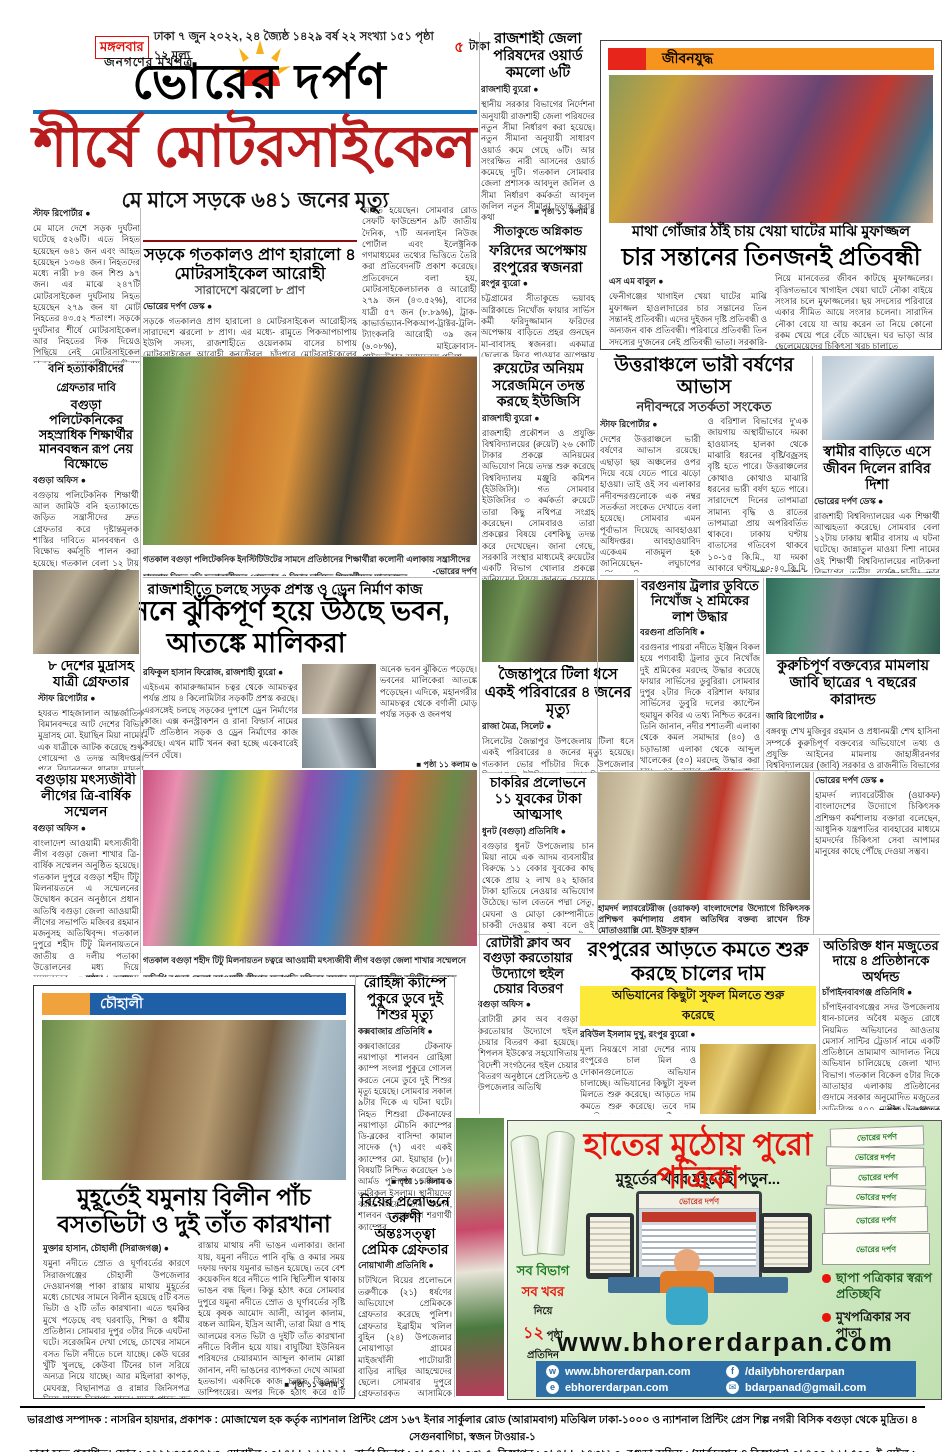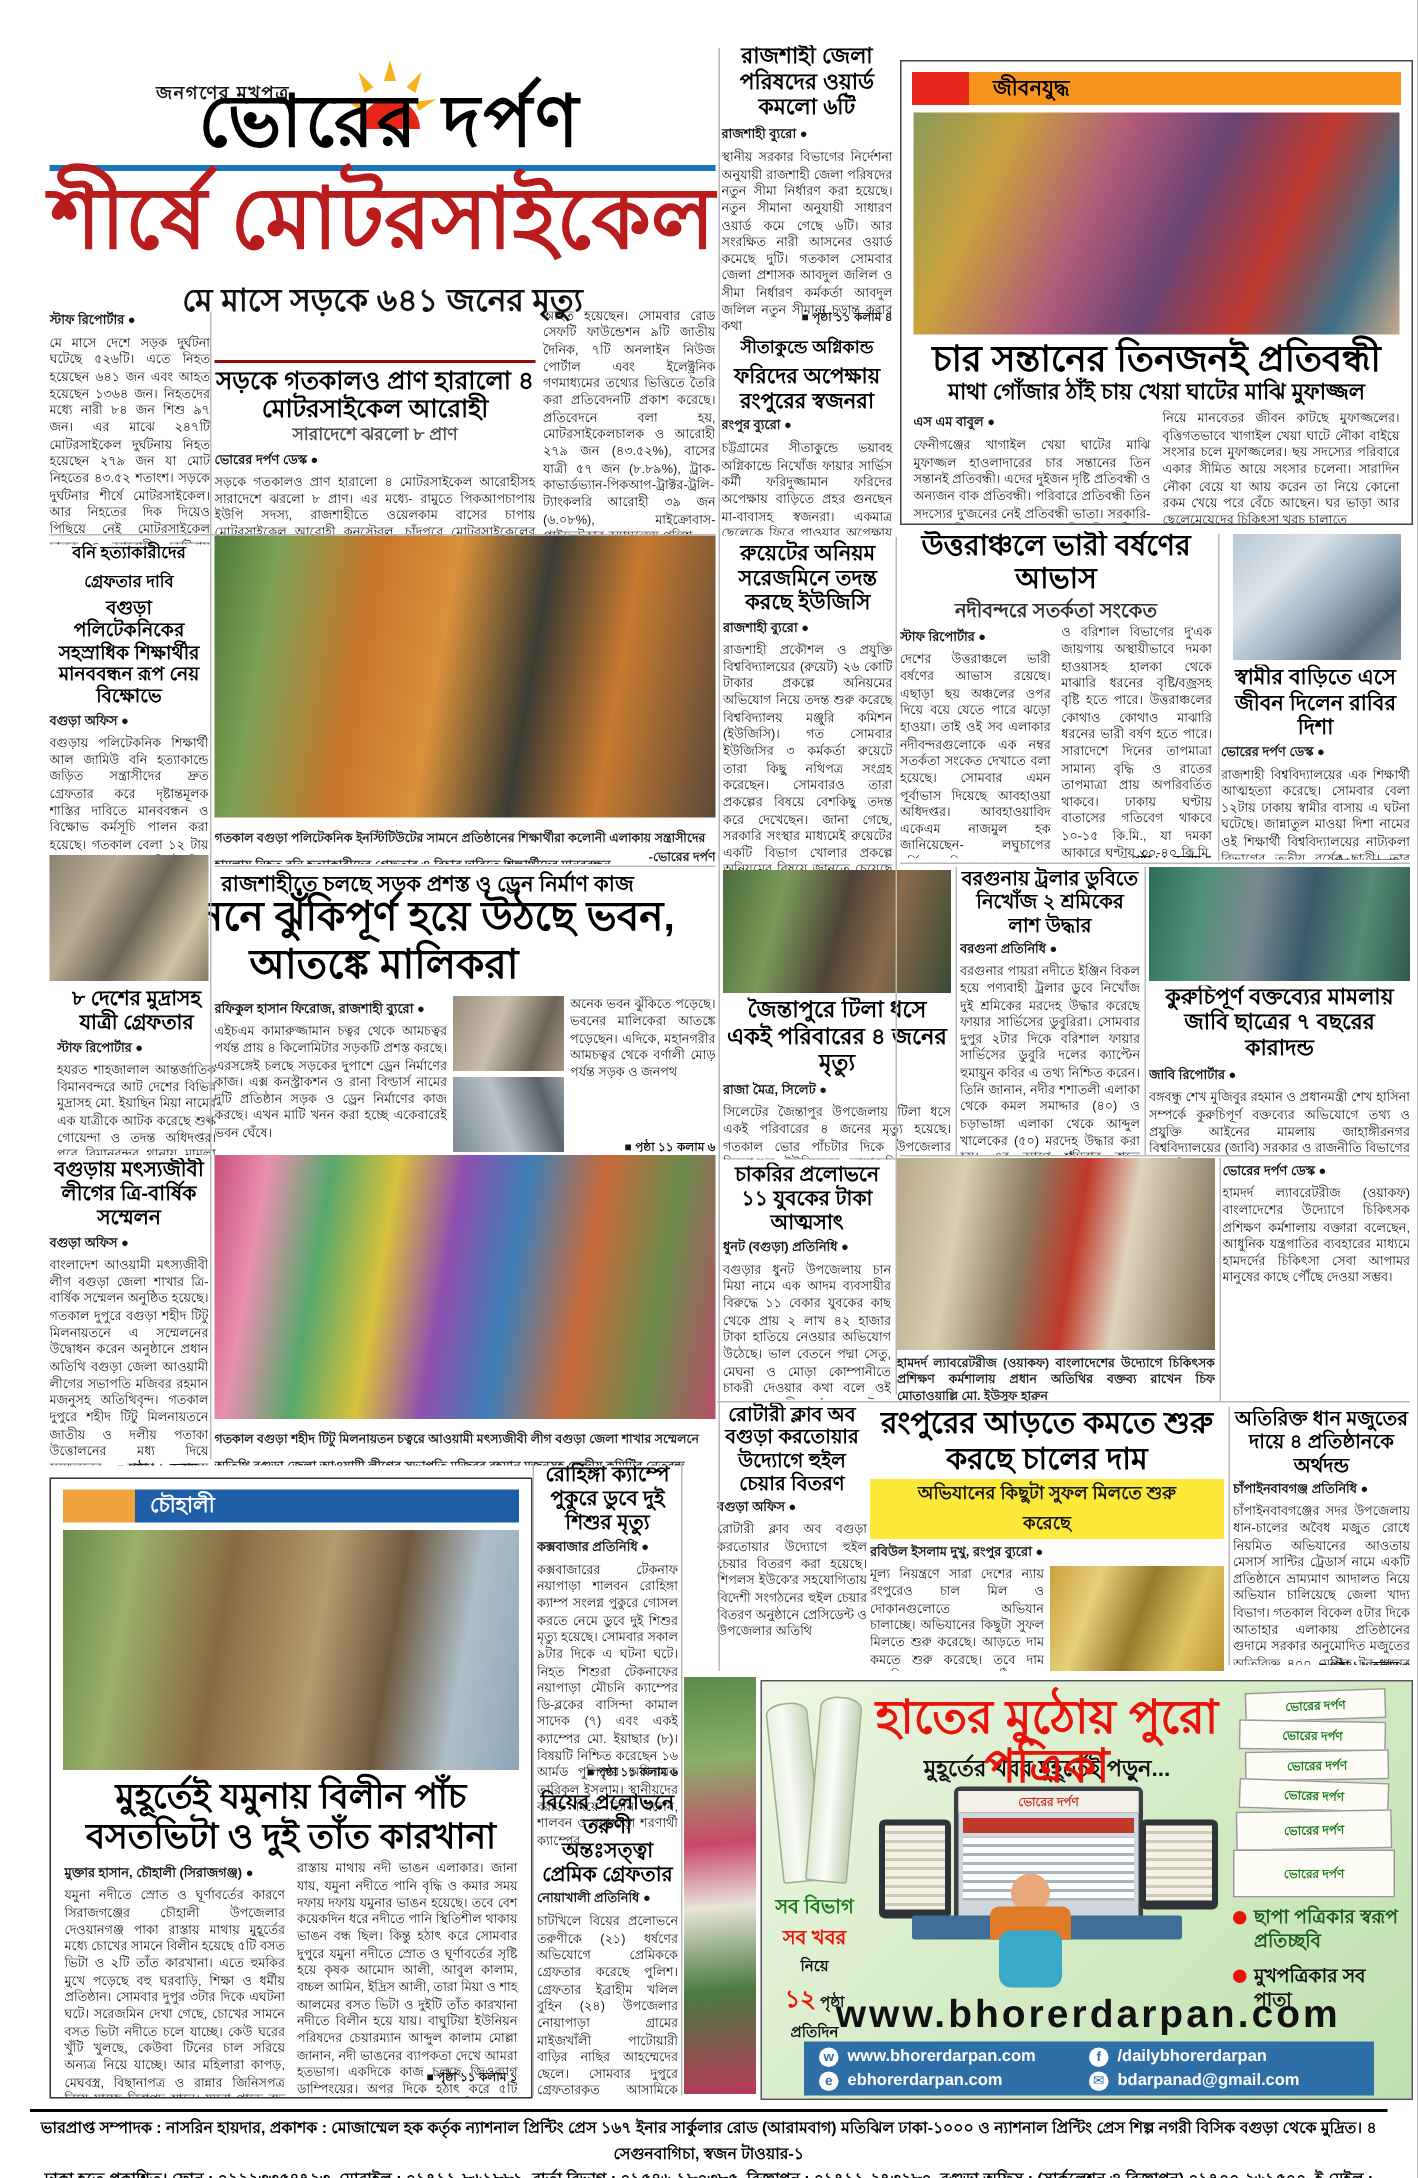--- a/index.html
+++ b/index.html
@@ -48,20 +48,26 @@
   .bullet .dot{width:9px;height:9px;border-radius:50%;background:#e8140c;margin-top:3px;flex:none;}
   .mini{position:absolute;background:#fdfdf6;border:1px solid #999;display:flex;align-items:center;
         justify-content:center;font-size:8px;font-weight:800;color:#1e7a1e;}
   .footer{font-size:10.5px;font-weight:700;text-align:center;line-height:1.6;color:#000;}
 </style>
 </head>
 <body>
 
 <div id="paper">
 
+  <div class="abs dateline" style="left:95px;top:28px;width:395px;">
+    <span class="dl-day">মঙ্গলবার</span>
+    <span>ঢাকা ৭ জুন ২০২২, ২৪ জ্যৈষ্ঠ ১৪২৯ বর্ষ ২২ সংখ্যা ১৫১ পৃষ্ঠা ১২ মূল্য</span>
+    <span class="dl-price">৫</span>
+    <span>টাকা</span>
+  </div>
 
   <div class="abs tagline" style="left:104px;top:53px;">জনগণের মুখপত্র</div>
 
   <div class="abs" style="left:225px;top:40px;width:70px;height:46px;">
     <svg width="70" height="46" viewBox="0 0 70 46">
       <g fill="#f5b21a">
         <polygon points="35,0 39,14 31,14"></polygon>
           <polygon points="14,8 24,18 18,22"></polygon>
         <polygon points="56,8 46,18 52,22"></polygon>
           <polygon points="4,26 18,28 16,34"></polygon>
@@ -103,22 +109,22 @@
     <div class="bt" style="height:96px;">চট্টগ্রামের সীতাকুন্ডে ভয়াবহ অগ্নিকান্ডে নিখোঁজ ফায়ার সার্ভিস কর্মী ফরিদুজ্জামান ফরিদের অপেক্ষায় বাড়িতে প্রহর গুনছেন মা-বাবাসহ স্বজনরা। একমাত্র ছেলেকে ফিরে পাওয়ার অপেক্ষায় বারবার মূর্ছা যাচ্ছেন মা-বাবা। রংপুর জেলায় মিঠাপুকুর উপজেলার ভাংনী ইউনিয়নের দক্ষিণপাড়া গ্রামের আব্দুল হক সাইফুল ইসলাম ও ফুলমতি বেগমের এক ছেলে ও মেয়ের মধ্যে ফরিদুজ্জামান ফরিদ</div>
 
   </div>
 
   <div class="col" style="left:600px;top:40px;width:340px;height:308px;border:1px solid #444;">
     <div class="banner" style="margin:5px 7px 3px 7px;">
       <span class="redblk"></span>
       <span class="obar">জীবনযুদ্ধ</span>
     </div>
     <div class="ph" style="position:static;margin:0 8px;height:148px;background:linear-gradient(115deg,#8a9a5b 0%,#caa23c 18%,#b05a7a 38%,#6a4472 55%,#c03a30 72%,#3f6f86 88%,#caa98a 100%);"></div>
+    <div class="hl" style="font-size:14.5px;">মাথা গোঁজার ঠাঁই চায় খেয়া ঘাটের মাঝি মুফাজ্জল</div>
     <div class="hl" style="font-size:24px;margin-top:3px;">চার সন্তানের তিনজনই প্রতিবন্ধী</div>
-    <div class="hl" style="font-size:14.5px;">মাথা গোঁজার ঠাঁই চায় খেয়া ঘাটের মাঝি মুফাজ্জল</div>
     <div style="display:flex;gap:8px;margin:2px 8px 0 8px;">
       <div style="width:50%;">
         <div class="byl">এস এম বাবুল ●</div>
         <div class="bt" style="height:70px;">ফেনীগঞ্জের খাগাইল খেয়া ঘাটের মাঝি মুফাজ্জল হাওলাদারের চার সন্তানের তিন সন্তানই প্রতিবন্ধী। এদের দুইজন দৃষ্টি প্রতিবন্ধী ও অন্যজন বাক প্রতিবন্ধী। পরিবারে প্রতিবন্ধী তিন সদস্যের দু'জনের নেই প্রতিবন্ধী ভাতা। সরকারি-বেসরকারি কোন সাহায্যে মেলেনি পরিবারটিতে। প্রতিবন্ধী সন্তানদের</div>
       </div>
       <div style="width:50%;">
         <div class="bt" style="height:72px;">নিয়ে মানবেতর জীবন কাটছে মুফাজ্জলের। বৃত্তিগতভাবে খাগাইল খেয়া ঘাটে নৌকা বাইয়ে সংসার চলে মুফাজ্জলের। ছয় সদস্যের পরিবারে একার সীমিত আয়ে সংসার চলেনা। সারাদিন নৌকা বেয়ে যা আয় করেন তা নিয়ে কোনো রকম খেয়ে পরে বেঁচে আছেন। ঘর ভাড়া আর ছেলেমেয়েদের চিকিৎসা খরচ চালাতে</div>
         <div class="pr">■ পৃষ্ঠা ১১ কলাম ১</div>
       </div>
     </div>

